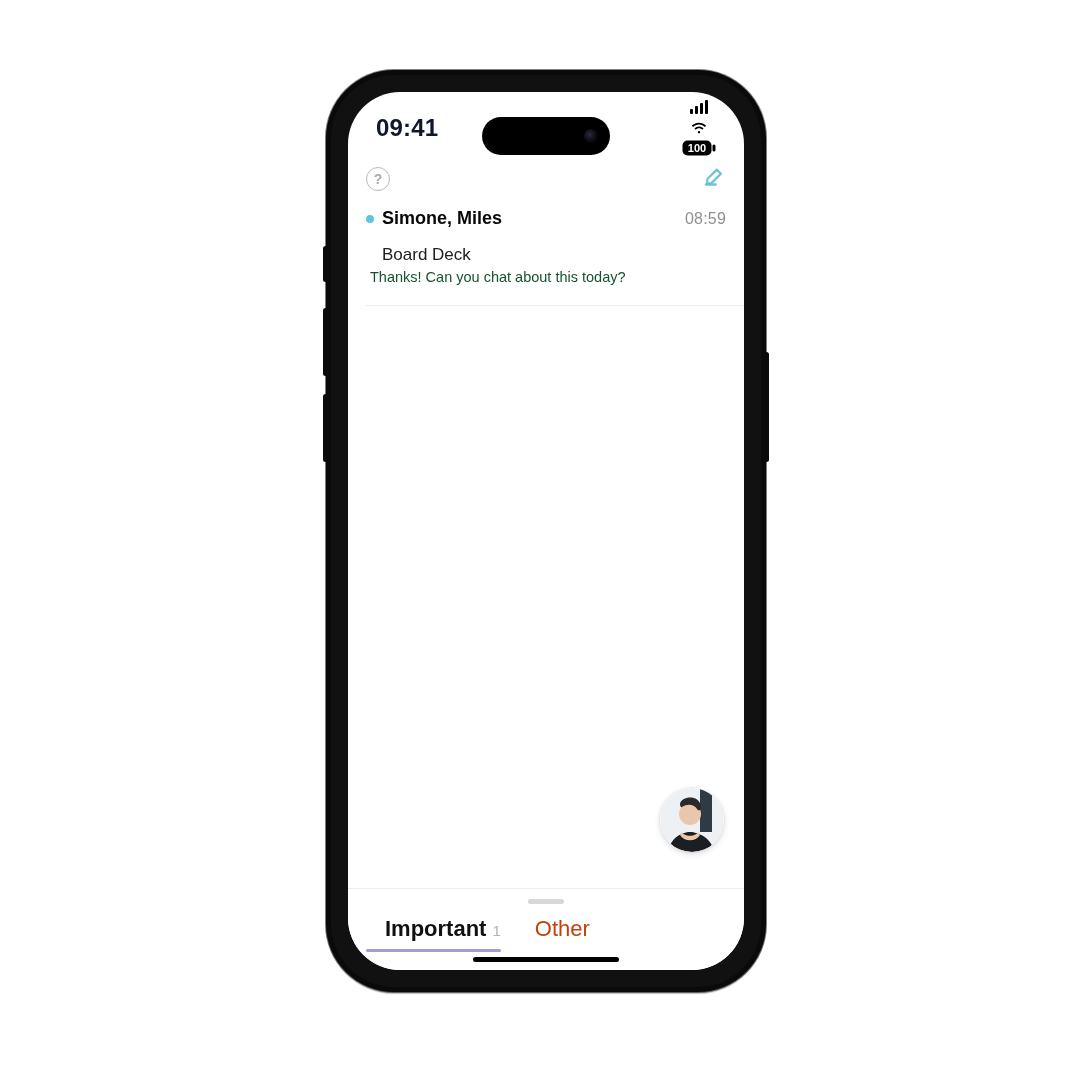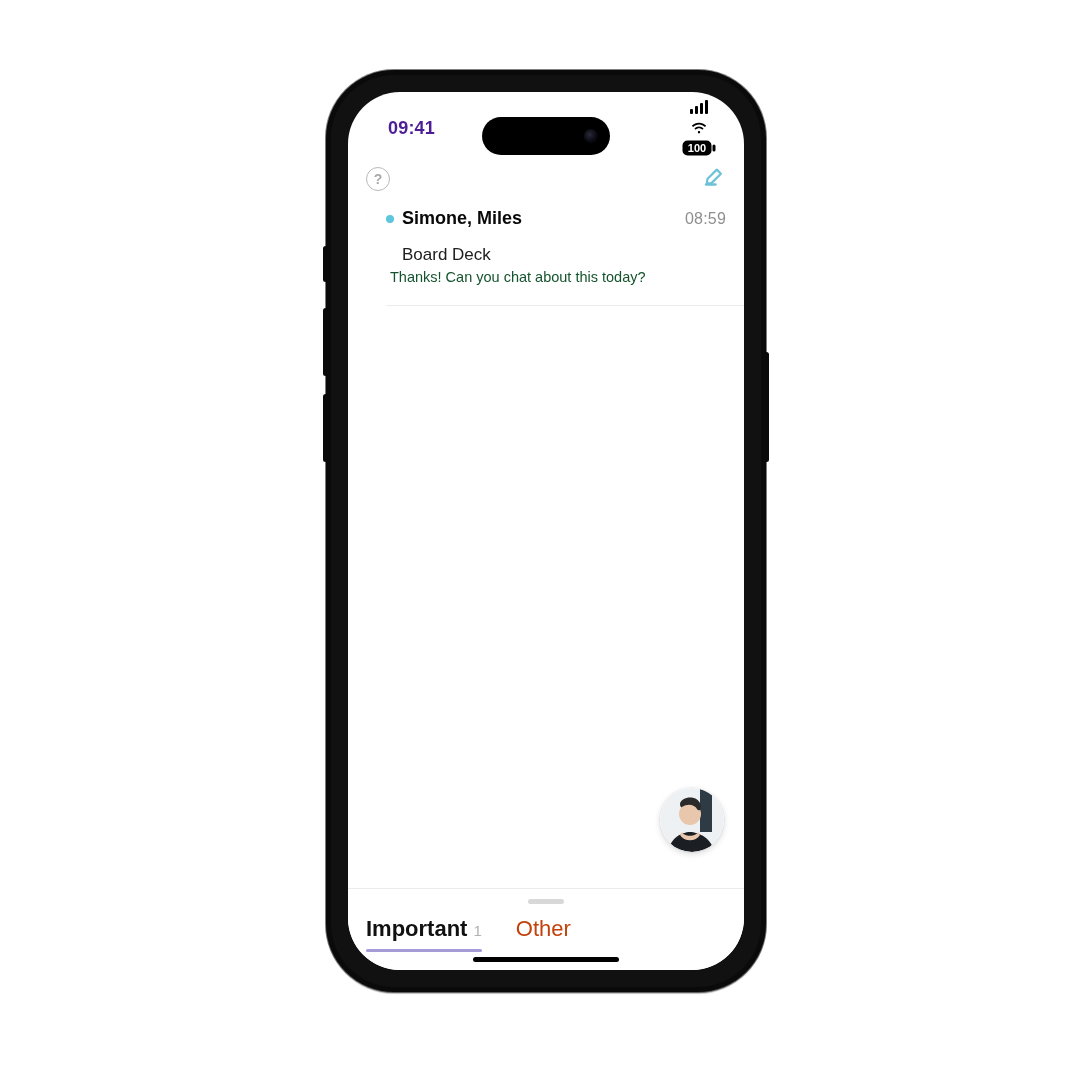--- a/index.html
+++ b/index.html
@@ -48,21 +48,21 @@
   .btn-vold  { left:-3px; top:324px; width:5px; height:68px; }
   .btn-power { right:-3px; top:282px; width:5px; height:110px; }
 
   
   .statusbar {
     position:absolute; left:0; right:0; top:0; height:58px;
     display:flex; align-items:center; justify-content:space-between;
     padding:0 28px; padding-top:14px;
     font-weight:600;
   }
-  .status-time { font-size:18px; letter-spacing:.2px; font-weight:700; color:#4c1d95; margin-left:12px; }
+  .status-time { font-size:24px; letter-spacing:.2px; font-weight:700; color:#0f172a; }
   .status-right { display:flex; align-items:center; gap:6px; color:#000;flex-direction:column; }
   .sig { display:flex; align-items:flex-end; gap:2px; height:14px; }
   .sig i { width:3px; background:#000; border-radius:1px; display:block; }
   .sig i:nth-child(1){ height:5px;} .sig i:nth-child(2){ height:8px;}
   .sig i:nth-child(3){ height:11px;} .sig i:nth-child(4){ height:14px;}
   .wifi-ic, .batt-ic { display:block; }
   .batt-txt { font-size:11px; font-weight:800; fill:#fff; }
 
   
   .header {
@@ -70,21 +70,21 @@
     display:flex; align-items:center; justify-content:space-between;
     padding:0 18px;
   }
   .help-btn {
     width:24px; height:24px; border:1.6px solid #b9b9b9; border-radius:50%;
     display:flex; align-items:center; justify-content:center;
     color:#a9a9a9; font-size:14px; font-weight:600;
   }
 
   
-  .msglist { position:absolute; left:0; right:0; top:110px;padding-left:20px; }
+  .msglist { position:absolute; left:0; right:0; top:110px; }
   .msg {
     padding:6px 18px 12px 18px;
   }
   .msg .line1 { display:flex; align-items:center; }
   .dot { width:8px; height:8px; border-radius:50%; background:#5dc6de; margin-right:8px; flex:0 0 auto; }
   .sender { font-size:18px; font-weight:700; color:#090909; flex:0 0 auto; }
   .time { margin-left:auto; font-size:16px; color:#8f8f8f; font-weight:400; letter-spacing:.2px;text-align:center; }
   .subject { margin-left:16px; font-size:17px; color:#202020; margin-top:16px; }
   .preview { margin-left:4px; font-size:14.5px; color:#14532d; margin-top:4px; }
   .msg-divider { height:1px; background:#ededed; margin:8px 0 0 18px; }
@@ -103,21 +103,21 @@
     position:absolute; left:0; right:0; bottom:0;
     border-top:1px solid #ececec;
     padding:6px 14px 28px 14px;
     background:#fff;
   }
   .grab { width:36px; height:5px; border-radius:3px; background:#d8d8d8; margin:4px auto 12px auto; }
   .tabrow { display:flex; align-items:baseline; gap:34px; padding-left:4px; }
   .tab { display:flex; align-items:baseline; gap:6px; position:relative; }
   .tab-label { font-size:22px; font-weight:700; }
   .tab-count { font-size:15px; font-weight:500; }
-  .tab.active .tab-label { color:#111; }
+  .tab.active .tab-label { color:#111;margin-left:19px; }
   .tab.inactive .tab-label { color:#c2410c; font-weight:500; }
   .tab.active .tab-count { color:#b2b2b2; }
   .underline { position:absolute; left:0; right:0; bottom:-10px; height:3.5px; border-radius:2px; background:#a59bd9; }
 
   
   .home-ind {
     position:absolute; left:50%; bottom:8px; transform:translateX(-50%);
     width:146px; height:5px; border-radius:3px; background:#000;
   }
 </style>

